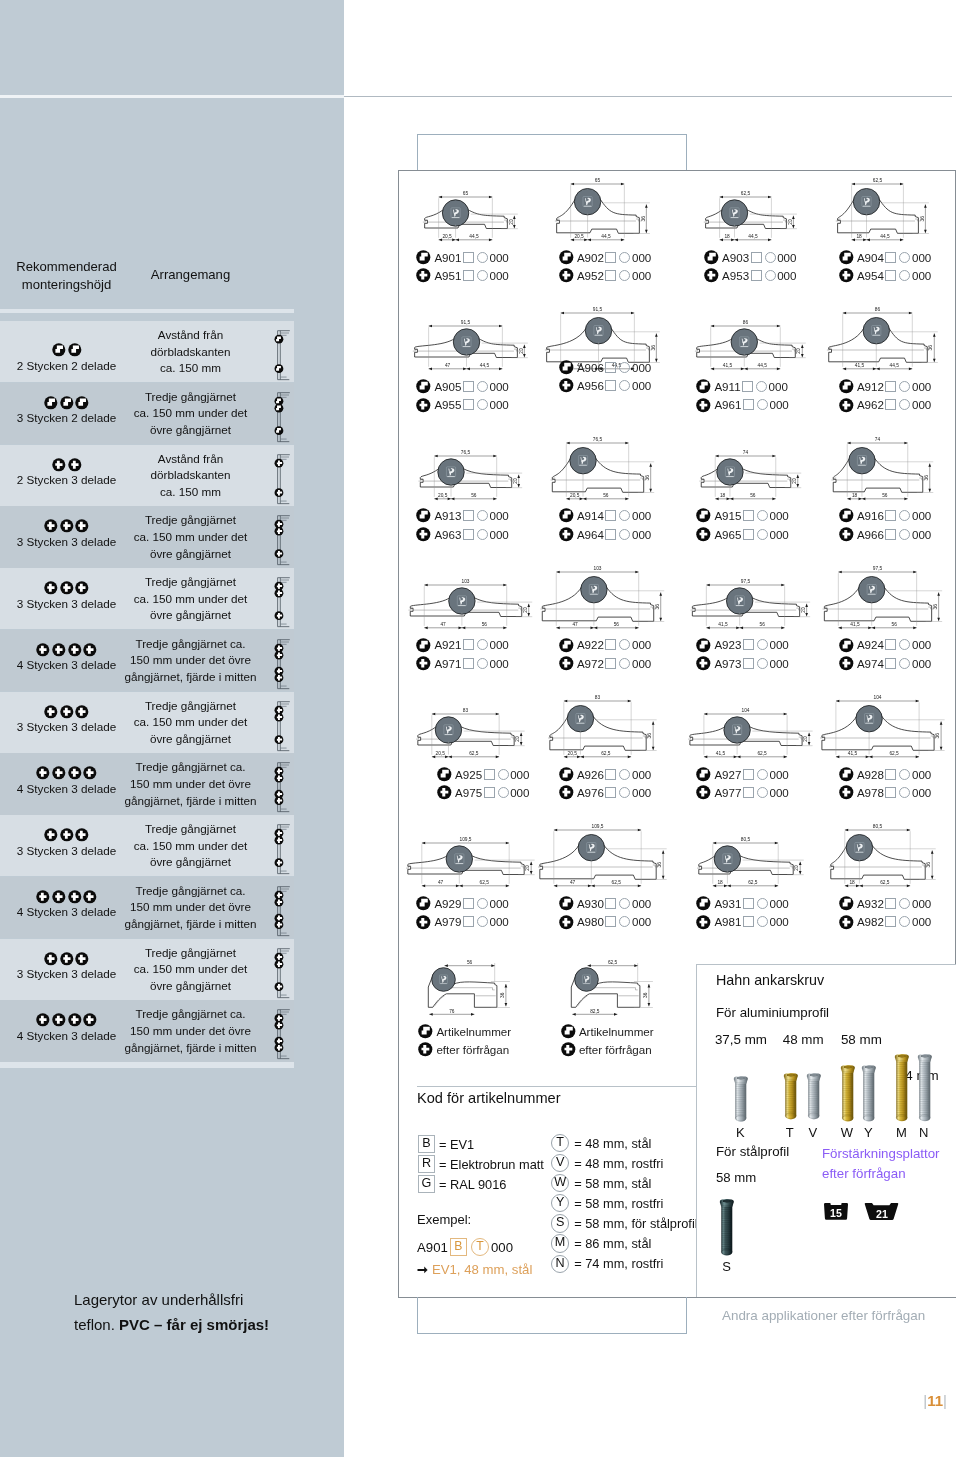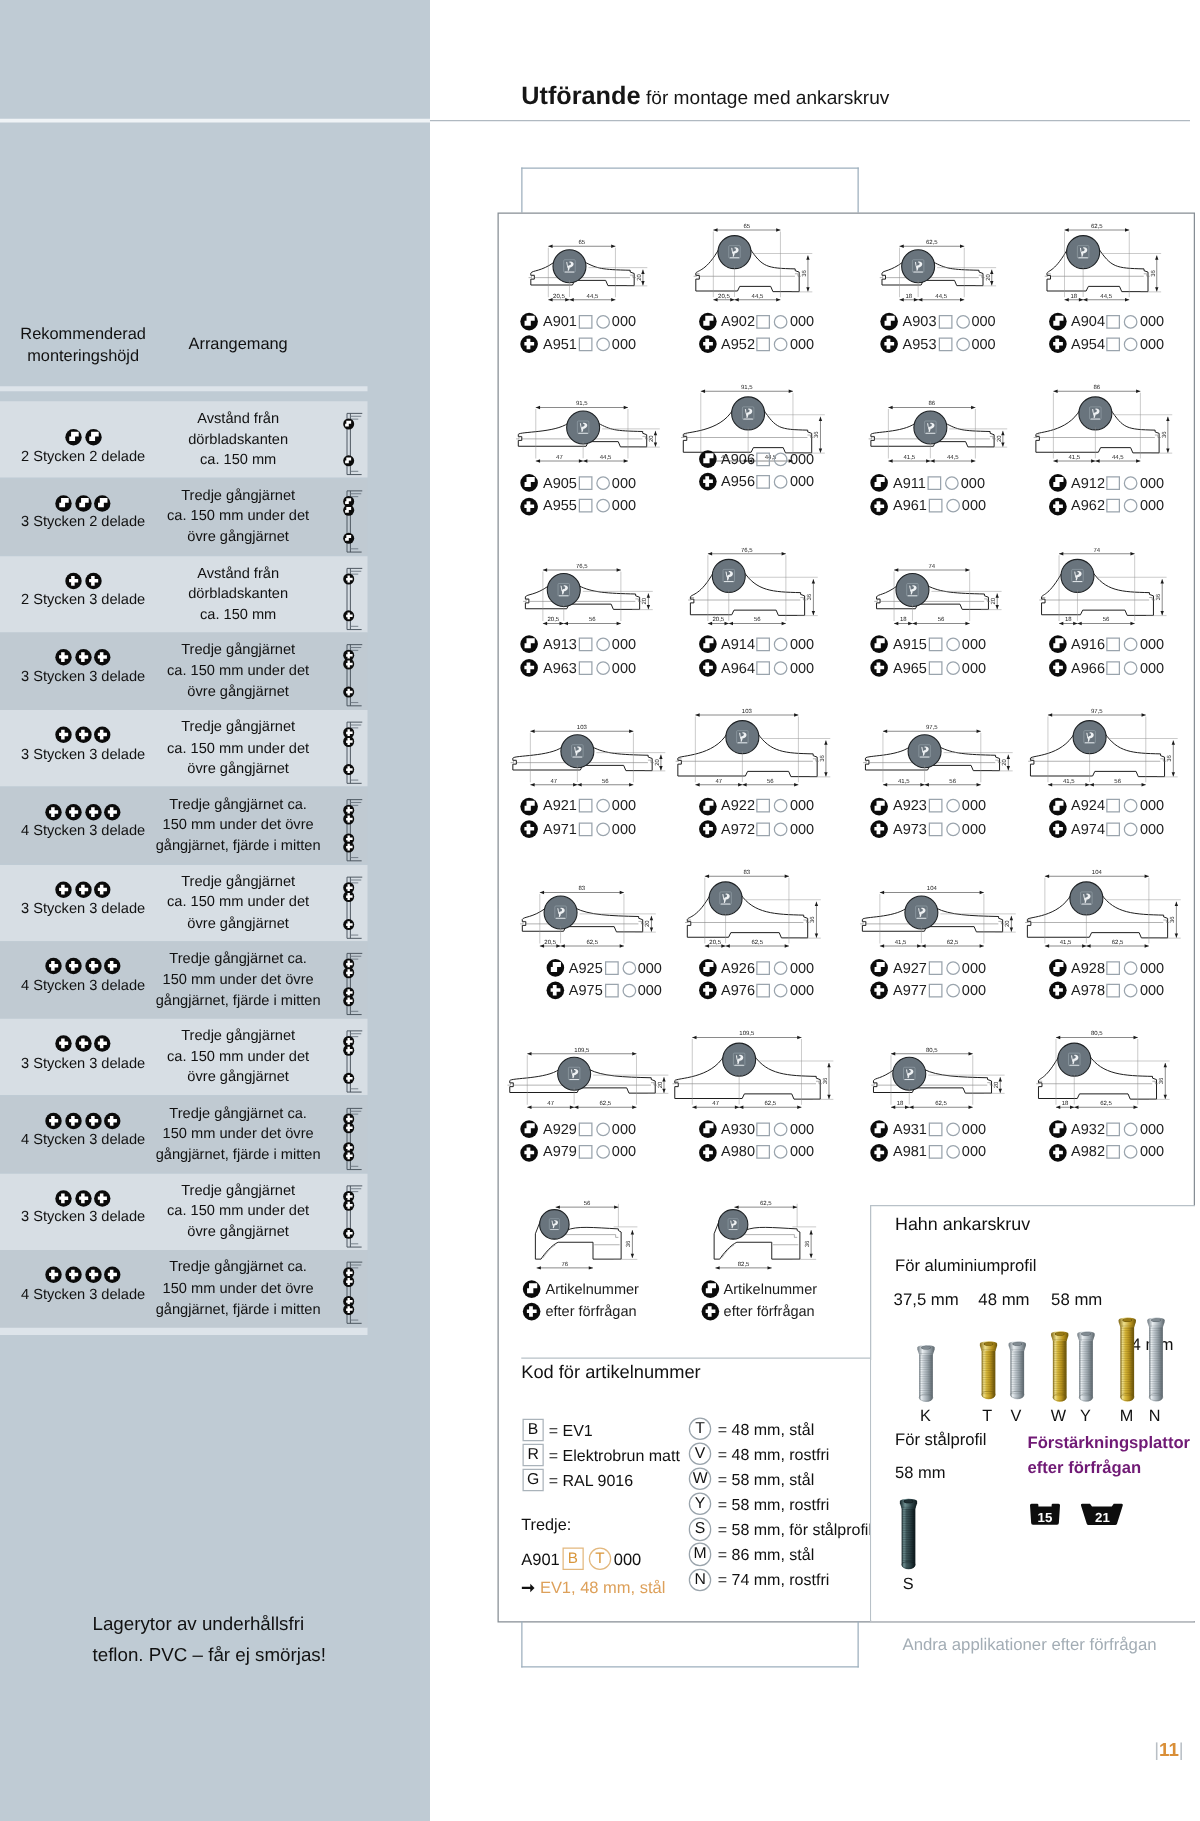--- a/index.html
+++ b/index.html
@@ -42,36 +42,35 @@
 .ebox{display:inline-block;width:15px;height:16px;border:1px solid #e3b87e;text-align:center;line-height:15px;font-size:12.2px;margin:0 2px;color:#d9973c;}
 .ecir{display:inline-block;width:16.2px;height:16.2px;border:1px solid #e3b87e;border-radius:50%;text-align:center;line-height:15px;font-size:12.2px;margin:0 2px;color:#d9973c;}
 .panel{position:absolute;left:696px;top:964px;width:260px;height:333px;border-top:1px solid #b8c1c8;border-left:1px solid #b8c1c8;box-sizing:border-box;background:#fff;}
 .panel-mask{position:absolute;left:697px;top:1088px;width:258px;height:208px;background:#fff;}
 .panel-title{position:absolute;left:716px;top:972px;font-size:14.3px;font-weight:normal;color:#111;}
 .alu-title{position:absolute;left:716px;top:1005px;font-size:13.3px;font-weight:normal;color:#111;}
 .alu-size{position:absolute;font-size:13.4px;color:#111;text-align:center;white-space:nowrap;}
 .sletter{position:absolute;font-size:13px;color:#111;text-align:center;width:21px;}
 .steel-title{position:absolute;left:716px;top:1144px;font-size:13.3px;font-weight:normal;color:#111;}
 .steel-size{position:absolute;left:716px;top:1170px;font-size:13.2px;color:#111;}
-.plates-title{position:absolute;left:822px;top:1144px;font-size:13.3px;font-weight:bold;color:#701a75;line-height:19.5px;white-space:nowrap;}
+.plates-title{position:absolute;left:822px;top:1144px;font-size:13.3px;font-weight:normal;color:#8b5cf6;line-height:19.5px;white-space:nowrap;}
 .note1{position:absolute;left:74px;top:1291px;font-size:15px;color:#111;}
 .note2{position:absolute;left:74px;top:1316px;font-size:15px;color:#111;}
-.note2 b{font-weight:normal;}
+.note2 b{font-weight:bold;}
 .foot-note{position:absolute;left:722px;top:1308px;font-size:13.4px;color:#a3adb5;}
 .pagenum{position:absolute;right:13px;top:1392px;font-size:15px;color:#d98f38;font-weight:bold;}
 .pagenum .bar{color:#b9bfc5;font-weight:normal;}
 
 </style></head><body>
 
 <div id="page">
 <div class="sidebar"></div>
 <div class="sb-wline"></div>
 <div class="sb-tline"></div>
 <div class="sb-bline"></div>
-<div class="hdr"><b>Utförande</b> <span>för montage med ankarskruv</span></div>
 <div class="hdr-rule"></div>
 <div class="col1h"><span>Rekommenderad</span><br><span>monteringshöjd</span></div>
 <div class="col2h">Arrangemang</div>
 <div class="srow" style="top:321px;height:61.25px;background:#d7dee4">
 <div class="cnt" style="top:22px">
 <div class="ic">
 <svg width="13.6" height="13.6" viewBox="0 0 14 14">
             <circle cx="7" cy="7" r="6.75" fill="#0b0b0b"></circle>
             <path d="M5.0 2.55 H11.3 V6.3 H8.3 V10.1 H3.5 V6.3 H5.0 Z" fill="#fff"></path>
           </svg>
@@ -2150,21 +2149,21 @@
       </div>
 <div class="krow">
         <span class="kcir">M</span>
         <span>= 86 mm, stål</span>
       </div>
 <div class="krow">
         <span class="kcir">N</span>
         <span>= 74 mm, rostfri</span>
       </div>
 </div>
-<div class="ex-title">Tredje:</div>
+<div class="ex-title">Exempel:</div>
 <div class="ex-line">
       <span>A901</span>
       <span class="ebox">B</span>
       <span class="ecir">T</span>
       <span>000</span>
     </div>
 <div class="ex-res">
       <span class="arrw">➞</span>
       <span>EV1, 48 mm, stål</span>
     </div>

